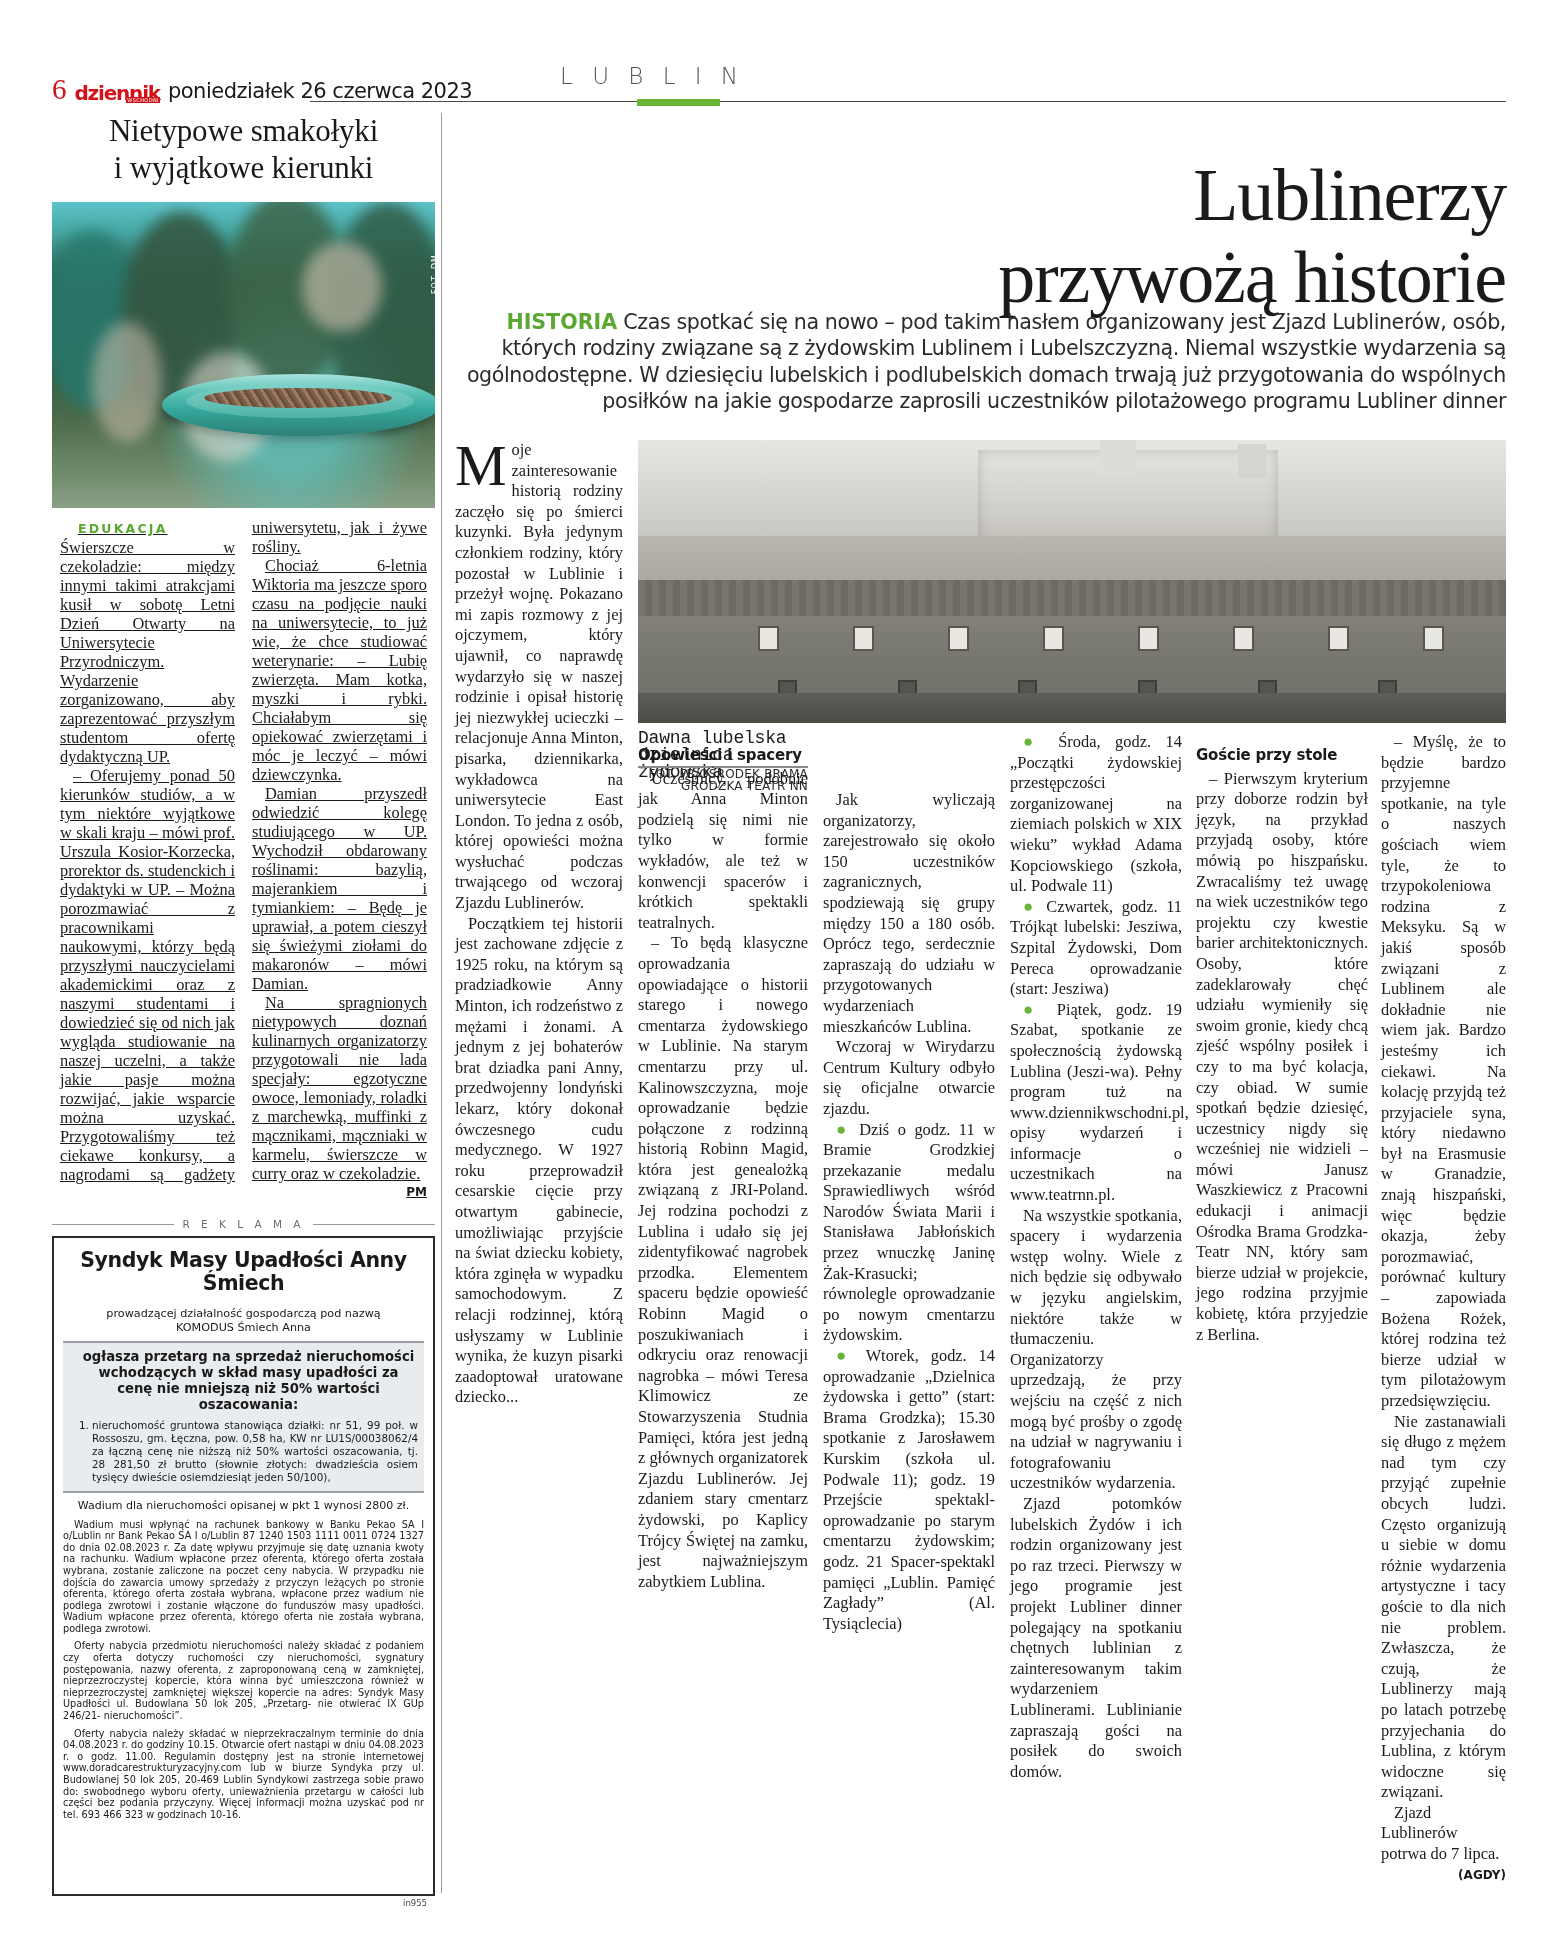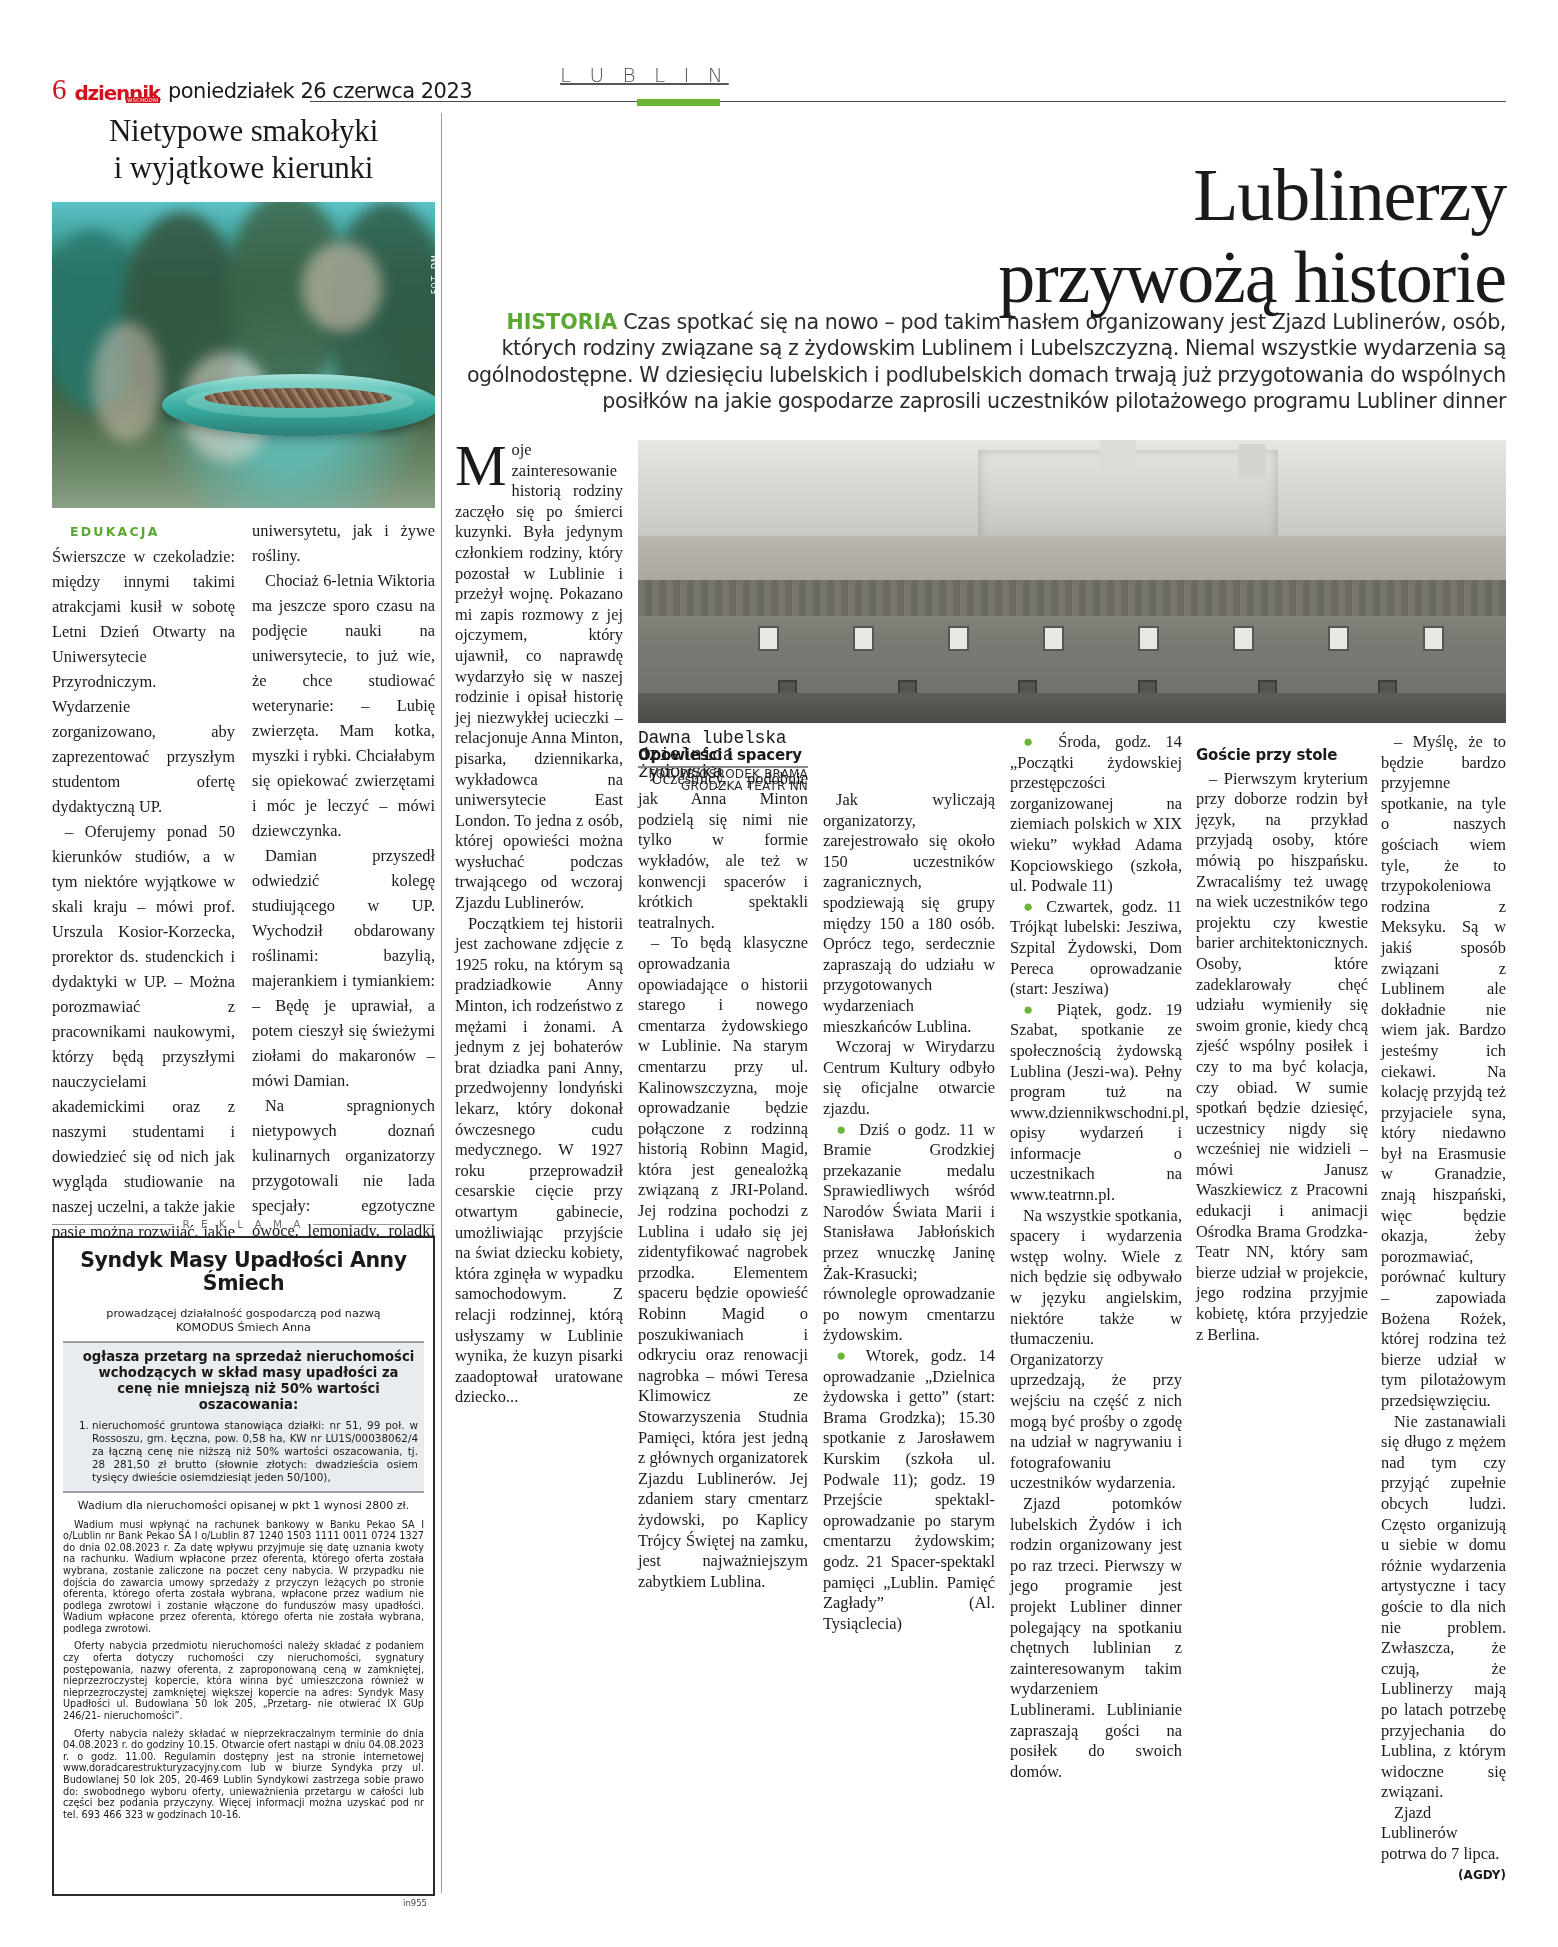--- a/index.html
+++ b/index.html
@@ -14,21 +14,21 @@
 
   
   .masthead{position:absolute;left:52px;top:60px;width:1454px;height:44px;}
   .mh-row{display:flex;align-items:flex-end;gap:8px;height:44px;}
   .page-num{font-family:"Liberation Serif",serif;font-size:29px;color:#d1121a;line-height:1;font-weight:400;}
   .logo-wrap{position:relative;display:inline-block;}
   .logo{font-family:"DejaVu Sans",sans-serif;font-weight:700;font-size:20px;color:#d1121a;letter-spacing:-1.2px;line-height:1;font-style:normal;}
   .logo-sub{position:absolute;right:0;bottom:1px;font-family:"DejaVu Sans",sans-serif;font-size:5px;letter-spacing:0.4px;color:#d1121a;background:#d1121a;color:#fff;padding:0 1px;}
   .mh-date{font-family:"DejaVu Sans",sans-serif;font-size:21px;color:#1a1a1a;letter-spacing:-0.5px;padding-bottom:1px;margin-top:20px;}
   .mh-rule{position:absolute;left:310px;top:101px;width:1196px;height:1px;background:#4a4a4a;}
-  .section-name{position:absolute;left:560px;top:63px;font-family:"DejaVu Sans",sans-serif;font-size:20px;letter-spacing:6px;color:#555;font-weight:300;text-decoration:underline;}
+  .section-name{position:absolute;left:560px;top:63px;font-family:"DejaVu Sans",sans-serif;font-size:23px;letter-spacing:6px;color:#555;font-weight:300;}
   .section-underline{position:absolute;left:637px;top:99px;width:83px;height:7px;background:#6ab536;}
 
   
   .left-col{position:absolute;left:52px;top:110px;width:383px;}
   .vdiv{position:absolute;left:441px;top:113px;width:1px;height:1780px;background:#9a9a9a;}
 
   .left-head{
     font-family:"Liberation Serif",serif;
     font-size:31px;line-height:37px;font-weight:400;
     text-align:center;letter-spacing:-0.2px;
@@ -56,22 +56,22 @@
   .plate-inner{position:absolute;left:134px;top:182px;width:228px;height:34px;border-radius:50%/50%;
     background:linear-gradient(180deg,#7fd2c7 0%,#4eb3a6 100%);}
   .crick{position:absolute;left:152px;top:186px;width:188px;height:20px;border-radius:50%/50%;
     background:repeating-linear-gradient(58deg,#7a5642 0 3px,#a37455 3px 6px,#6b4534 6px 9px);
     opacity:.92;}
   .photo-credit{position:absolute;right:4px;top:52px;transform:rotate(-90deg);transform-origin:right top;
     font-family:"DejaVu Sans",sans-serif;font-size:8px;letter-spacing:1px;color:#fff;}
 
   .lead-label{font-family:"DejaVu Sans",sans-serif;font-weight:700;font-size:12.5px;letter-spacing:2.2px;color:#5aa832;}
   .two-col{column-count:2;column-gap:17px;column-rule:none;}
-  .body-txt{font-family:"Liberation Serif",serif;font-size:16.4px;line-height:25px;text-align:justify;
-    -webkit-hyphens:auto;hyphens:auto;margin:0;}
+  .body-txt{font-family:"Liberation Serif",serif;font-size:16.4px;line-height:19px;text-align:justify;
+    -webkit-hyphens:auto;hyphens:auto;margin:8px;text-decoration:underline;}
   .body-txt p{margin:0;text-indent:13px;}
   .body-txt p.first{text-indent:18px;}
   .sig{text-align:right;font-family:"DejaVu Sans",sans-serif;font-weight:700;font-size:12px;margin-top:2px;}
 
   
   .reklama{position:absolute;left:52px;top:1218px;width:383px;display:flex;align-items:center;gap:8px;}
   .rek-line{flex:1;height:1px;background:#9a9a9a;}
   .rek-txt{font-family:"DejaVu Sans",sans-serif;font-size:10.5px;letter-spacing:4px;color:#6d6d6d;}
 
   .ad{position:absolute;left:52px;top:1236px;width:383px;height:660px;

